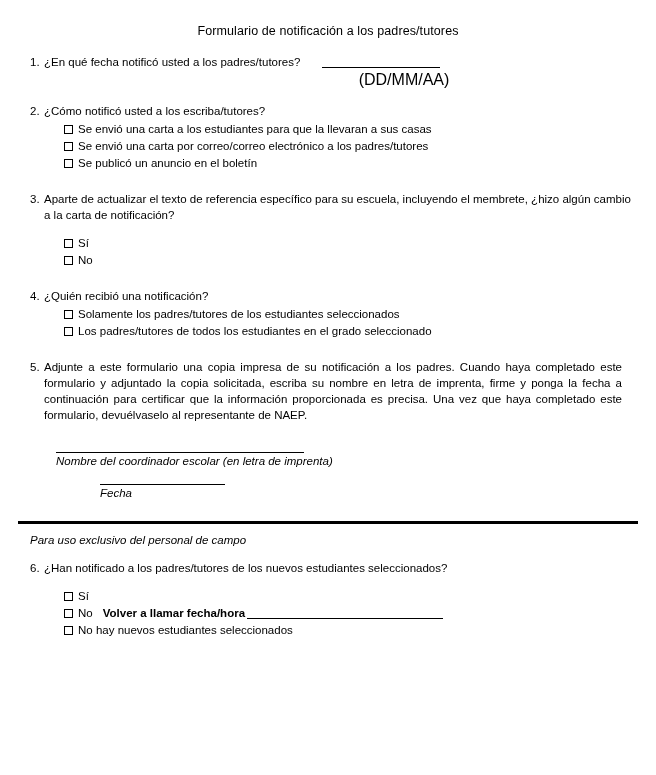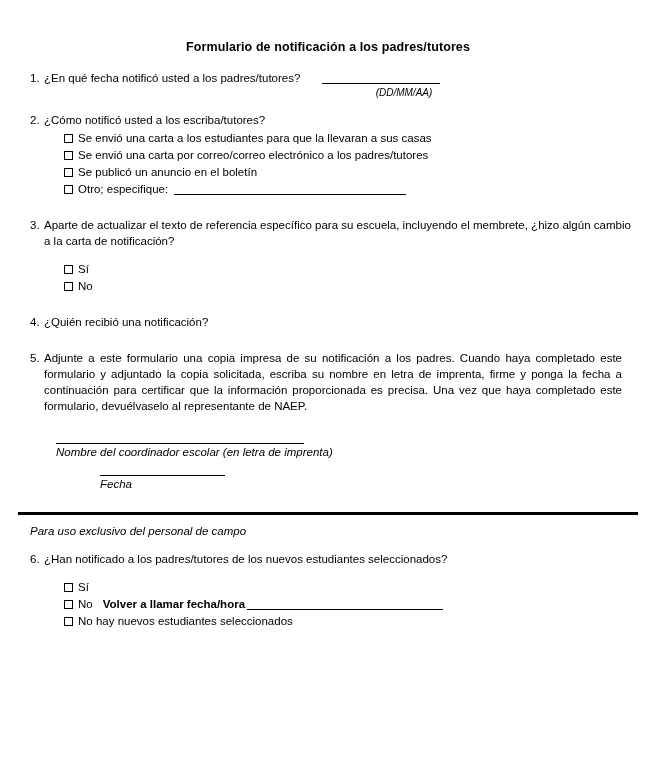--- a/index.html
+++ b/index.html
@@ -18,23 +18,23 @@
   }
   .page {
     width: 656px;
     height: 775px;
     box-sizing: border-box;
     padding: 0 18px;
     position: relative;
   }
   .doc-title {
     text-align: center;
-    font-weight: bold;
+    font-weight: normal;
     font-size: 12.5px;
-    margin-top: 40px;
+    margin-top: 24px;
     margin-bottom: 0;
     letter-spacing: 0.1px;
   }
   .qblock {
     display: flex;
     align-items: flex-start;
   }
   .qnum {
     width: 26px;
     flex: 0 0 26px;
@@ -58,22 +58,21 @@
   .rule {
     display: inline-block;
     border-bottom: 1px solid #000;
     height: 13px;
   }
   .rule-date {
     width: 118px;
     margin-left: 22px;
   }
   .date-hint {
-    font-style: italic;
-    font-size: 10px;
+    font-size: 16px;
     text-align: center;
     width: 140px;
     margin-left: 316px;
     margin-top: 1px;
   }
   .opts {
     margin-top: 2px;
   }
   .opt {
     display: flex;
@@ -178,25 +177,20 @@
           <span class="opt-label">Se envió una carta a los estudiantes para que la llevaran a sus casas</span>
         </div>
         <div class="opt">
           <span class="box"></span>
           <span class="opt-label">Se envió una carta por correo/correo electrónico a los padres/tutores</span>
         </div>
         <div class="opt">
           <span class="box"></span>
           <span class="opt-label">Se publicó un anuncio en el boletín</span>
         </div>
-        <div class="opt">
-          <span class="box"></span>
-          <span class="opt-label">Otro; especifique:</span>
-          <span class="rule rule-other"></span>
-        </div>
       </div>
     </div>
   </div>
 
   <div class="gap-20"></div>
 
   <div class="qblock">
     <div class="qnum">3.</div>
     <div class="qbody">
       <div class="q-text">Aparte de actualizar el texto de referencia específico para su escuela, incluyendo el membrete, ¿hizo algún cambio a la carta de notificación?</div>
@@ -212,20 +206,30 @@
       </div>
     </div>
   </div>
 
   <div class="gap-20"></div>
 
   <div class="qblock">
     <div class="qnum">4.</div>
     <div class="qbody">
       <div class="q-text">¿Quién recibió una notificación?</div>
+      <div class="opts">
+        <div class="opt">
+          <span class="box"></span>
+          <span class="opt-label">Solamente los padres/tutores de los estudiantes seleccionados</span>
+        </div>
+        <div class="opt">
+          <span class="box"></span>
+          <span class="opt-label">Los padres/tutores de todos los estudiantes en el grado seleccionado</span>
+        </div>
+      </div>
     </div>
   </div>
 
   <div class="gap-20"></div>
 
   <div class="qblock">
     <div class="qnum">5.</div>
     <div class="qbody" style="padding-right:16px; text-align:justify;">
       <div class="q-text">Adjunte a este formulario una copia impresa de su notificación a los padres. Cuando haya completado este formulario y adjuntado la copia solicitada, escriba su nombre en letra de imprenta, firme y ponga la fecha a continuación para certificar que la información proporcionada es precisa. Una vez que haya completado este formulario, devuélvaselo al representante de NAEP.</div>
     </div>

